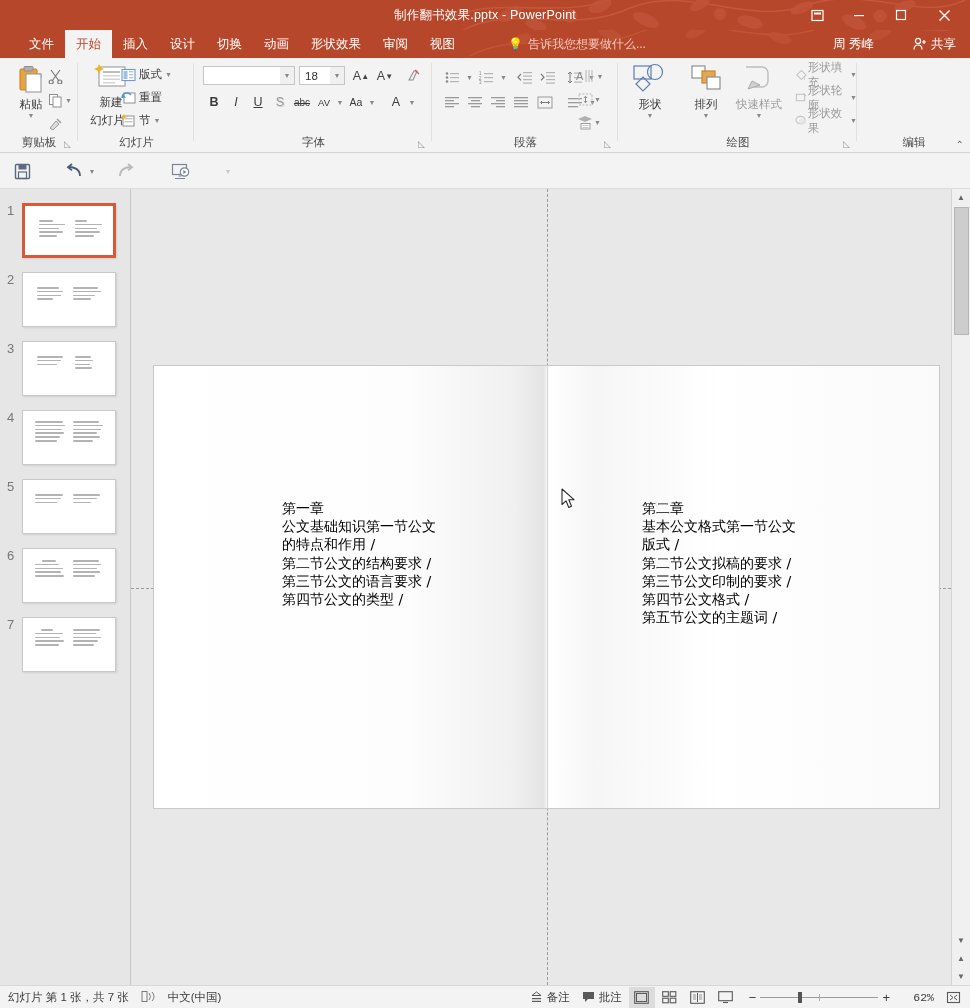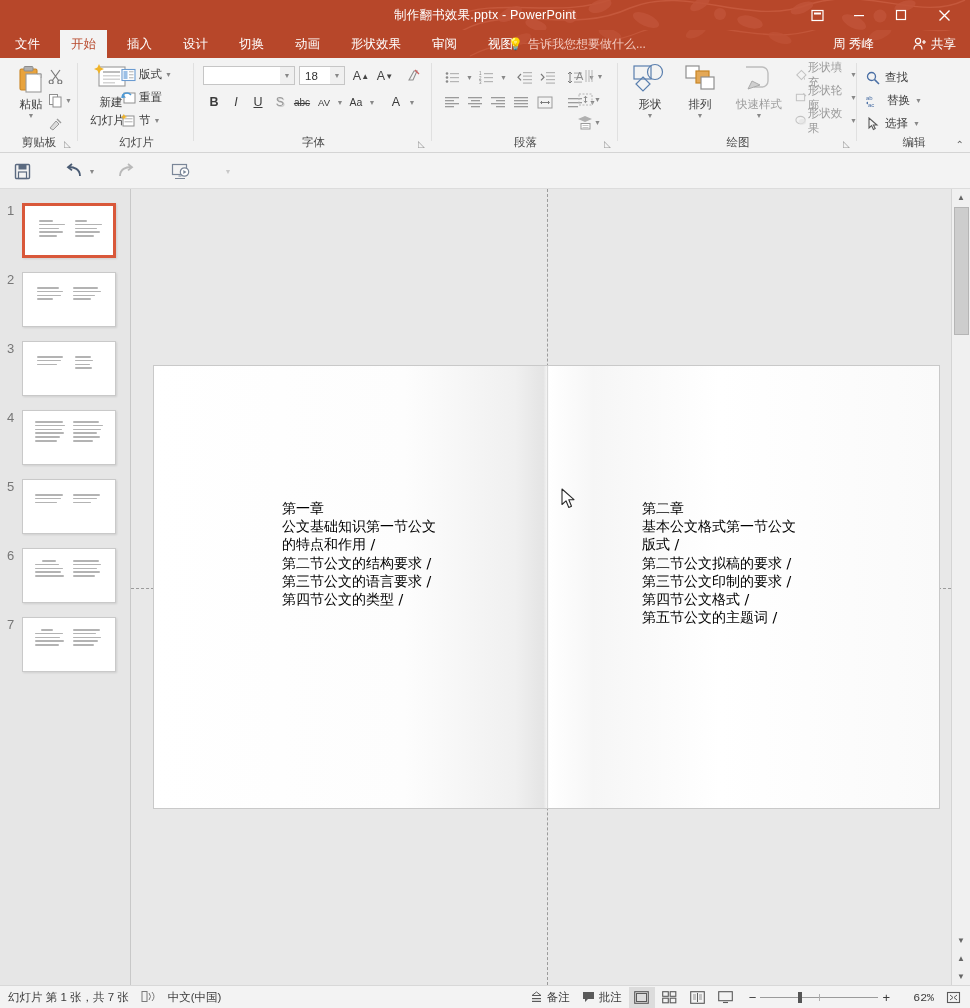--- a/index.html
+++ b/index.html
@@ -29,21 +29,21 @@
   }
   .win-btn.close { width: 44px; }
   .win-btn svg { display: block; }
 
   
   .tabstrip {
     position: absolute; left: 0; top: 30px; width: 970px; height: 28px;
     background: #b7472a; overflow: hidden;
   }
   .tabstrip .leafdeco2 { position: absolute; right: 0; top: -18px; width: 520px; height: 50px; opacity: .42; }
-  .tabs { position: absolute; left: 4px; top: 0; display: flex; height: 28px; align-items: flex-start; gap: 9px; }
+  .tabs { position: absolute; left: 18px; top: 0; display: flex; height: 28px; align-items: flex-start; }
   .tab {
     padding: 0 11px; display: flex; align-items: center; color: #fff;
     font-size: 12.5px; height: 28px; white-space: nowrap;
   }
   .tab.active { background: #f3f3f3; color: #b7472a; }
   .tellme {
     position: absolute; left: 508px; top: 0; height: 28px; display: flex; align-items: center;
     color: #f2c9bf; font-size: 12px; gap: 5px;
   }
   .bulb { color: #ffd24a; font-size: 12px; }
@@ -584,21 +584,21 @@
     <div class="grp" id="g-draw">
       <div class="dbig" style="left:8px">
         <svg width="40" height="30" viewBox="0 0 40 30">
           <rect x="4" y="3" width="17" height="13" fill="none" stroke="#5a7fae" stroke-width="1.2"></rect>
           <circle cx="25" cy="9" r="7.5" fill="none" stroke="#5a7fae" stroke-width="1.2"></circle>
           <path d="M13 14 L20 21 L13 28 L6 21 Z" fill="none" stroke="#5a7fae" stroke-width="1.2"></path>
         </svg>
         <div class="lbl">形状</div>
         <div class="carot">▼</div>
       </div>
-      <div class="dbig" style="left:58px">
+      <div class="dbig" style="left:64px">
         <svg width="40" height="30" viewBox="0 0 40 30">
           <rect x="6" y="3" width="13" height="12" fill="#fff" stroke="#8f8f8f" stroke-width="1.2"></rect>
           <rect x="16" y="8" width="13" height="12" fill="#e3a857" stroke="#c98524" stroke-width="1.2"></rect>
           <rect x="21" y="14" width="13" height="12" fill="#fff" stroke="#8f8f8f" stroke-width="1.2"></rect>
         </svg>
         <div class="lbl">排列</div>
         <div class="carot">▼</div>
       </div>
       <div class="dbig" style="left:108px;width:64px;color:#9b9b9b">
         <svg width="38" height="30" viewBox="0 0 38 30">
@@ -633,45 +633,20 @@
           <span>形状效果</span>
           <span class="carot">▼</span>
         </div>
       </div>
       <div class="glabel">绘图</div>
       <div class="dlg">◺</div>
       <div class="gsep"></div>
     </div>
 
     <div class="grp" id="g-edit">
-      <div style="position:absolute;left:0;top:8px;width:112px">
-        <div class="erow">
-          <svg width="14" height="14" viewBox="0 0 14 14">
-              <circle cx="5.5" cy="5.5" r="4" fill="none" stroke="#4a6fa5" stroke-width="1.3"></circle>
-              <path d="M8.6 8.6 L13 13" stroke="#4a6fa5" stroke-width="1.5"></path>
-            </svg>
-          <span>查找</span>
-        </div>
-        <div class="erow">
-          <svg width="16" height="14" viewBox="0 0 16 14">
-              <text x="0" y="6" font-size="6" fill="#4a6fa5" font-family="Liberation Sans">ab</text>
-              <text x="2" y="13" font-size="6" fill="#4a6fa5" font-family="Liberation Sans">ac</text>
-              <path d="M0 9 l2 -1.5 v3 Z" fill="#4a6fa5"></path>
-            </svg>
-          <span>替换</span>
-          <span class="carot">▼</span>
-        </div>
-        <div class="erow">
-          <svg width="14" height="14" viewBox="0 0 14 14">
-              <path d="M3 1 L3 11 L5.6 8.6 L7.4 12.5 L9.2 11.6 L7.4 8 L11 8 Z" fill="none" stroke="#5a5a5a" stroke-width="1.1"></path>
-            </svg>
-          <span>选择</span>
-          <span class="carot">▼</span>
-        </div>
-      </div>
       <div class="glabel">编辑</div>
       <div class="ribbon-collapse">⌃</div>
     </div>
   </div>
 
   <div class="qat">
     <div class="qbtn" style="left:10px">
       <svg width="17" height="17" viewBox="0 0 17 17">
         <rect x="1.5" y="1.5" width="14" height="14" rx="1" fill="none" stroke="#5b6a80" stroke-width="1.4"></rect>
         <rect x="4.5" y="1.5" width="8" height="5" fill="#5b6a80"></rect>

